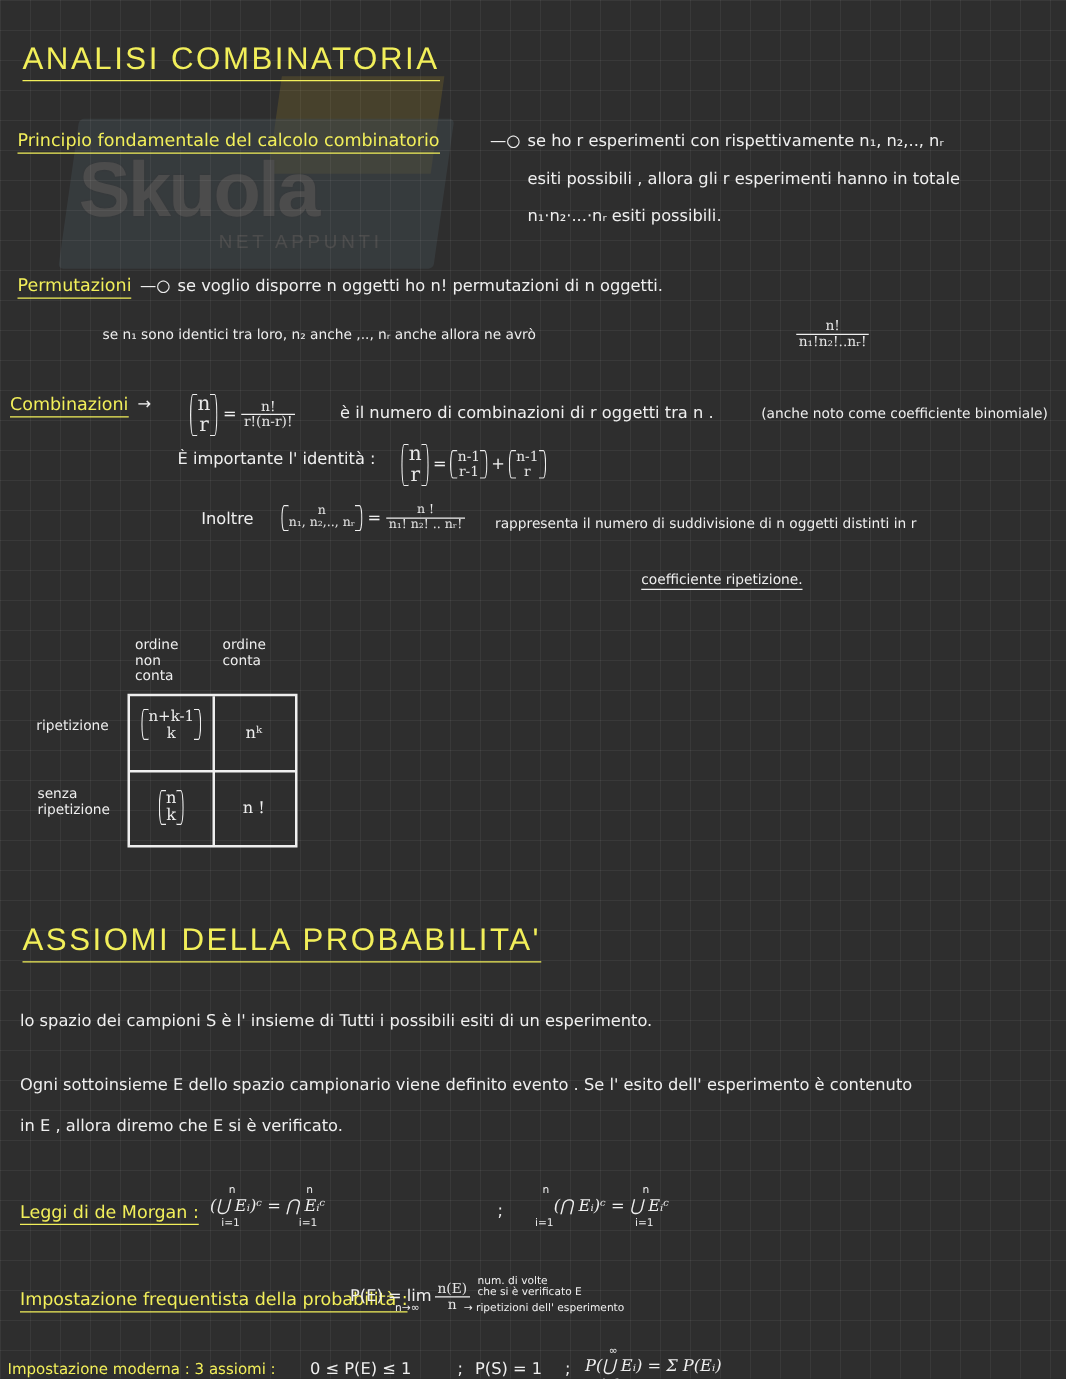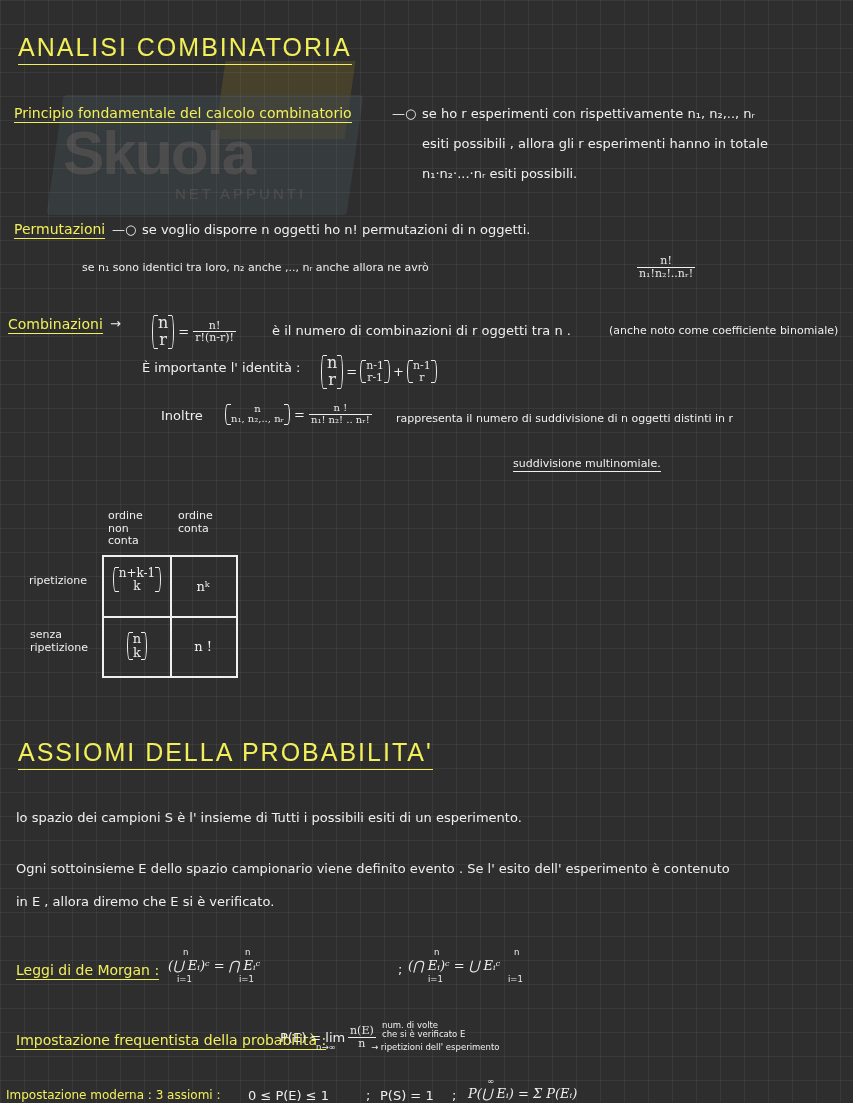--- a/index.html
+++ b/index.html
@@ -230,21 +230,21 @@
         <span class="top">n</span>
         <span class="bot">n₁, n₂,.., nᵣ</span>
       </span>
       <span class="body">=</span>
       <span class="frac" style="font-size:10px;">
         <span class="num">n !</span>
         <span class="den">n₁! n₂! .. nᵣ!</span>
       </span>
     </div>
     <div class="t small" style="left:396px; top:396px;">rappresenta il numero di suddivisione di n oggetti distinti in r</div>
-    <div class="t small u-w" style="left:513px; top:441px;">suddivisione multinomiale.</div>
+    <div class="t small u-w" style="left:513px; top:441px;">coefficiente ripetizione.</div>
 
     <div class="t hdr" style="left:108px; top:493px; white-space:pre;">ordine
 non
 conta</div>
     <div class="t hdr" style="left:178px; top:493px; white-space:pre;">ordine
 conta</div>
     <div class="t hdr" style="left:29px; top:558px;">ripetizione</div>
     <div class="t hdr" style="left:30px; top:612px; white-space:pre;">senza
 ripetizione</div>
 
@@ -276,21 +276,21 @@
     <div class="t body" style="left:16px; top:878px;">in E , allora diremo che E si è verificato.</div>
 
     <div class="t kw u-kw" style="left:16px; top:946px;">Leggi di de Morgan :</div>
     <div class="t body math" style="left:168px; top:942px;">(⋃ Eᵢ)ᶜ = ⋂ Eᵢᶜ</div>
     <div class="t tiny" style="left:183px; top:931px;">n</div>
     <div class="t tiny" style="left:177px; top:958px;">i=1</div>
     <div class="t tiny" style="left:245px; top:931px;">n</div>
     <div class="t tiny" style="left:239px; top:958px;">i=1</div>
 
     <div class="t body" style="left:398px; top:946px;">;</div>
-    <div class="t body math" style="left:408px; top:942px;text-align:center;">(⋂ Eᵢ)ᶜ = ⋃ Eᵢᶜ</div>
+    <div class="t body math" style="left:443px; top:942px;text-align:center;">(⋂ Eᵢ)ᶜ = ⋃ Eᵢᶜ</div>
     <div class="t tiny" style="left:434px; top:931px;">n</div>
     <div class="t tiny" style="left:428px; top:958px;">i=1</div>
     <div class="t tiny" style="left:514px; top:931px;">n</div>
     <div class="t tiny" style="left:508px; top:958px;">i=1</div>
 
     <div class="t kw u-kw" style="left:16px; top:1016px;">Impostazione frequentista della probabilità :</div>
     <div class="t body" style="left:280px; top:1014px;">P(E) = lim</div>
     <div class="t tiny" style="left:316px; top:1026px;">n→∞</div>
     <div style="position:absolute; left:348px; top:1008px;">
       <span class="frac" style="font-size:11px;">

